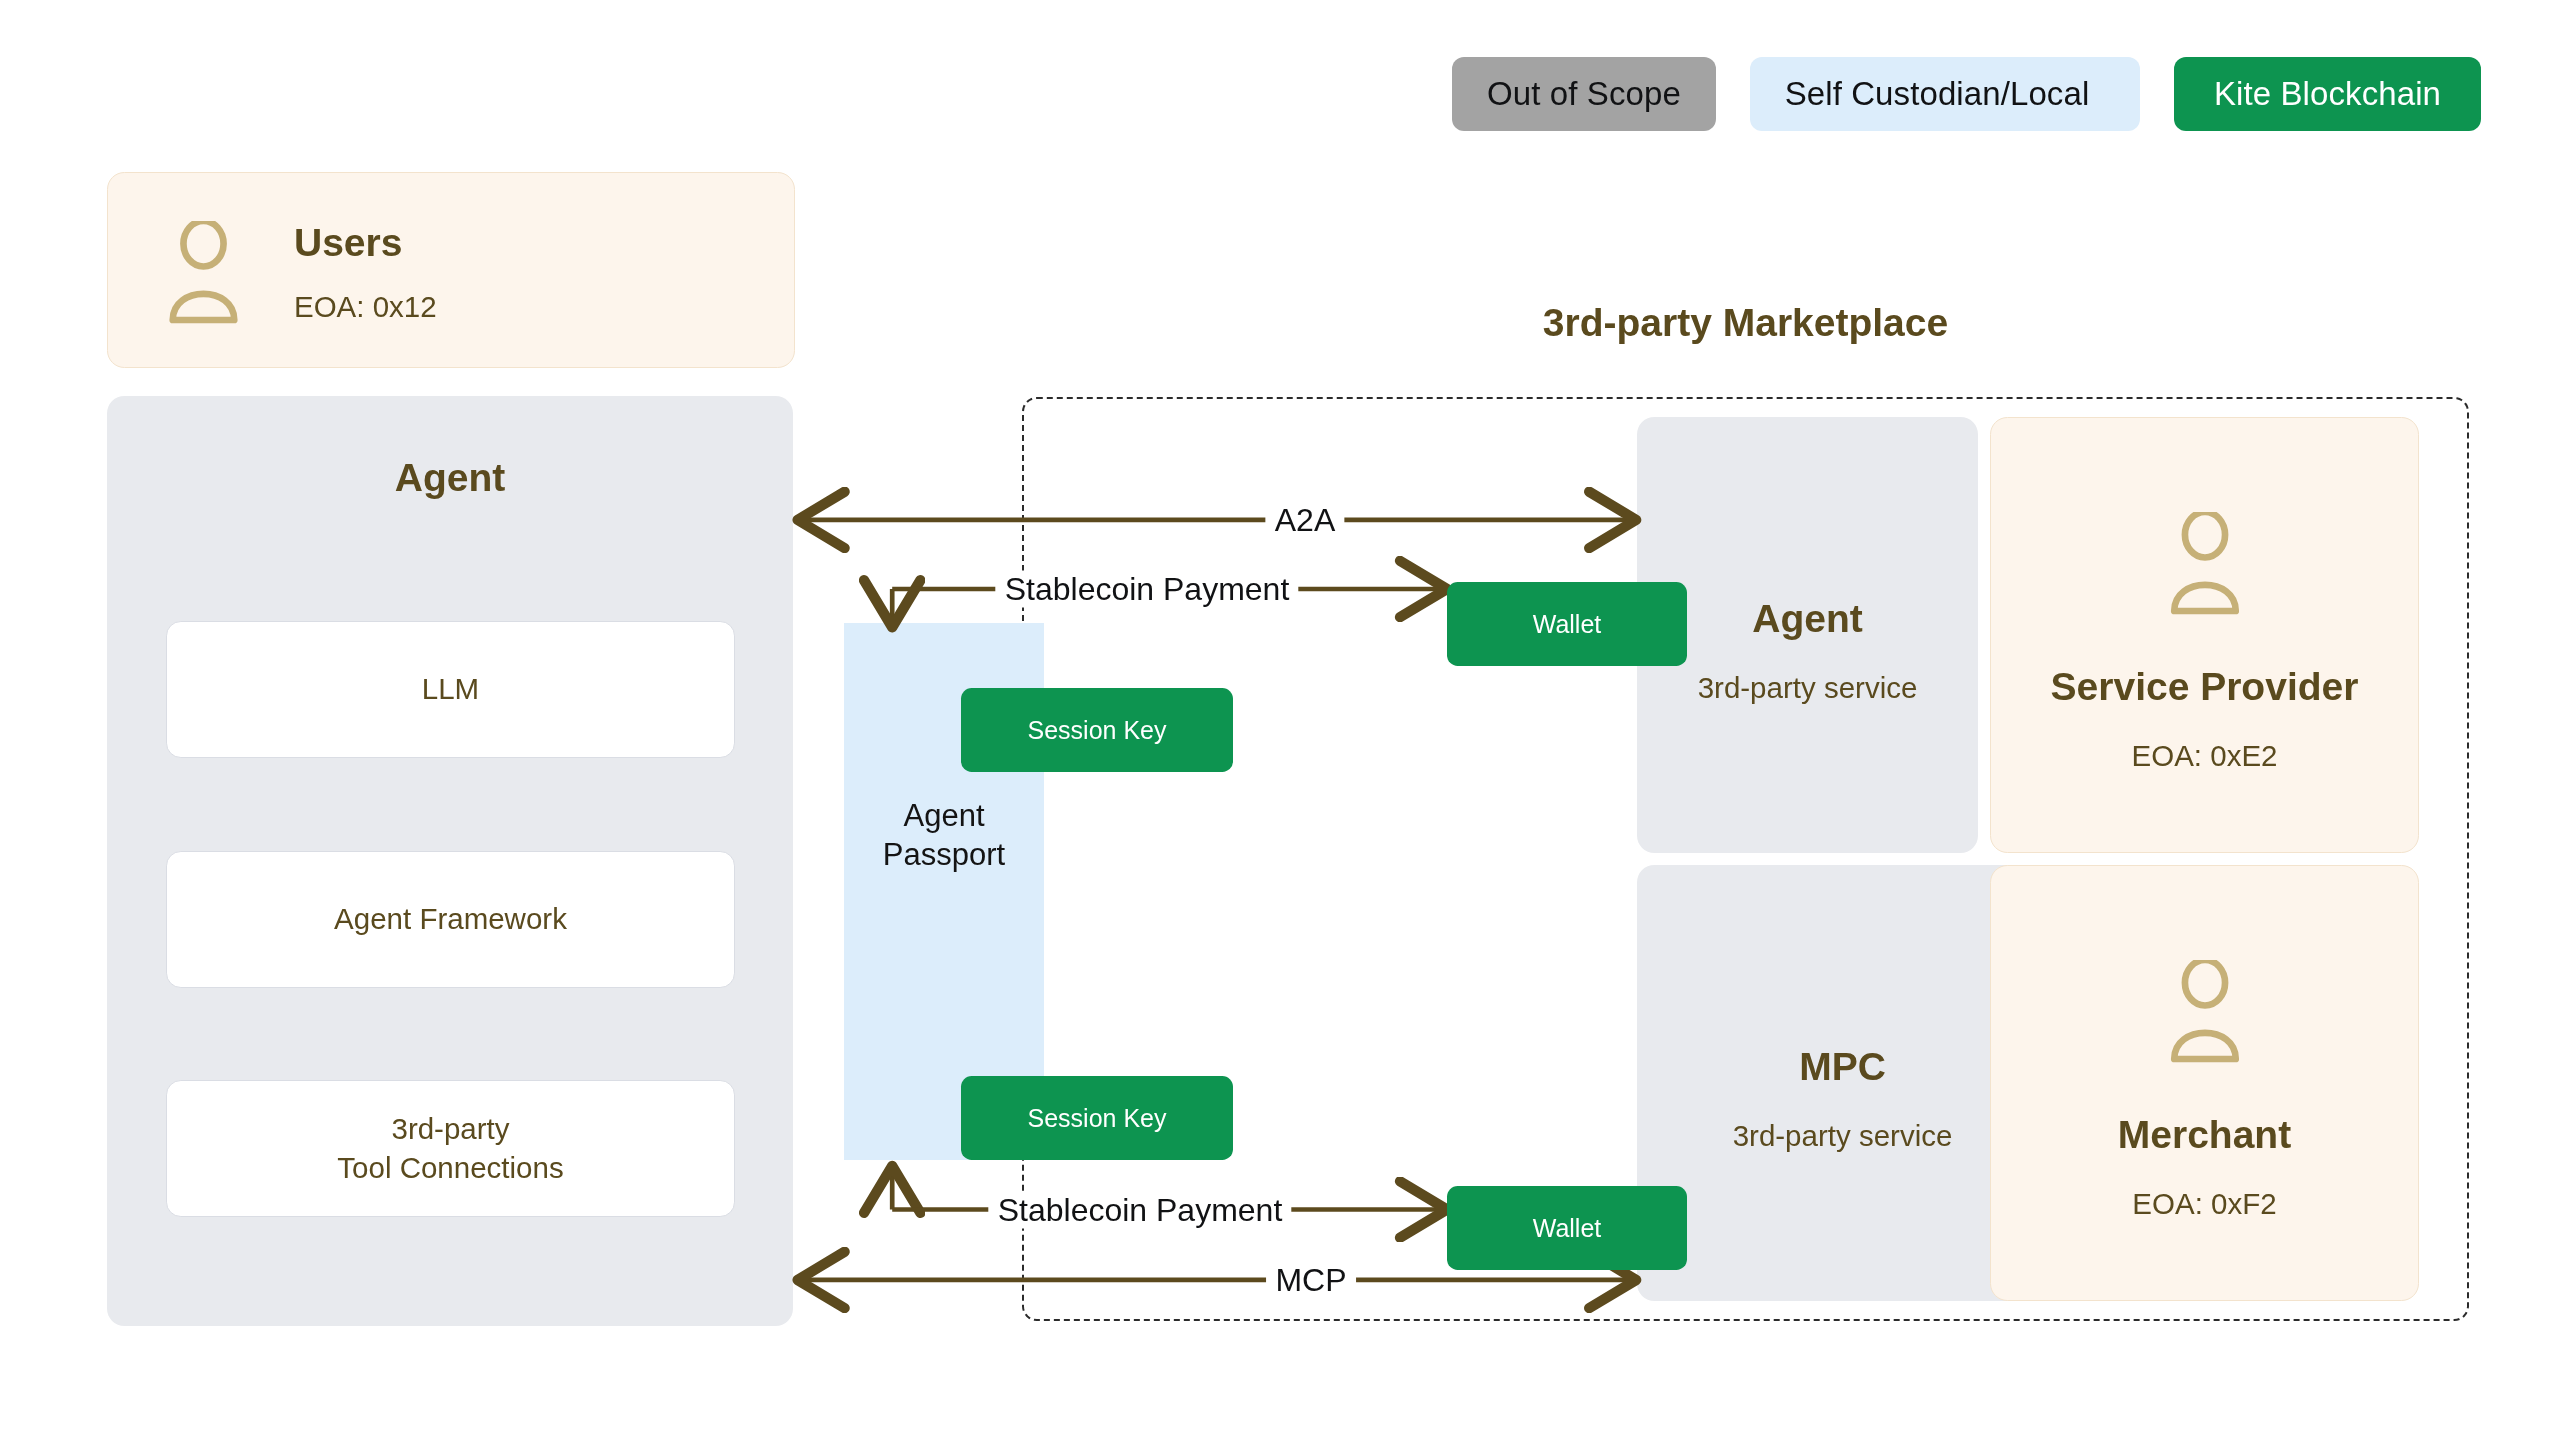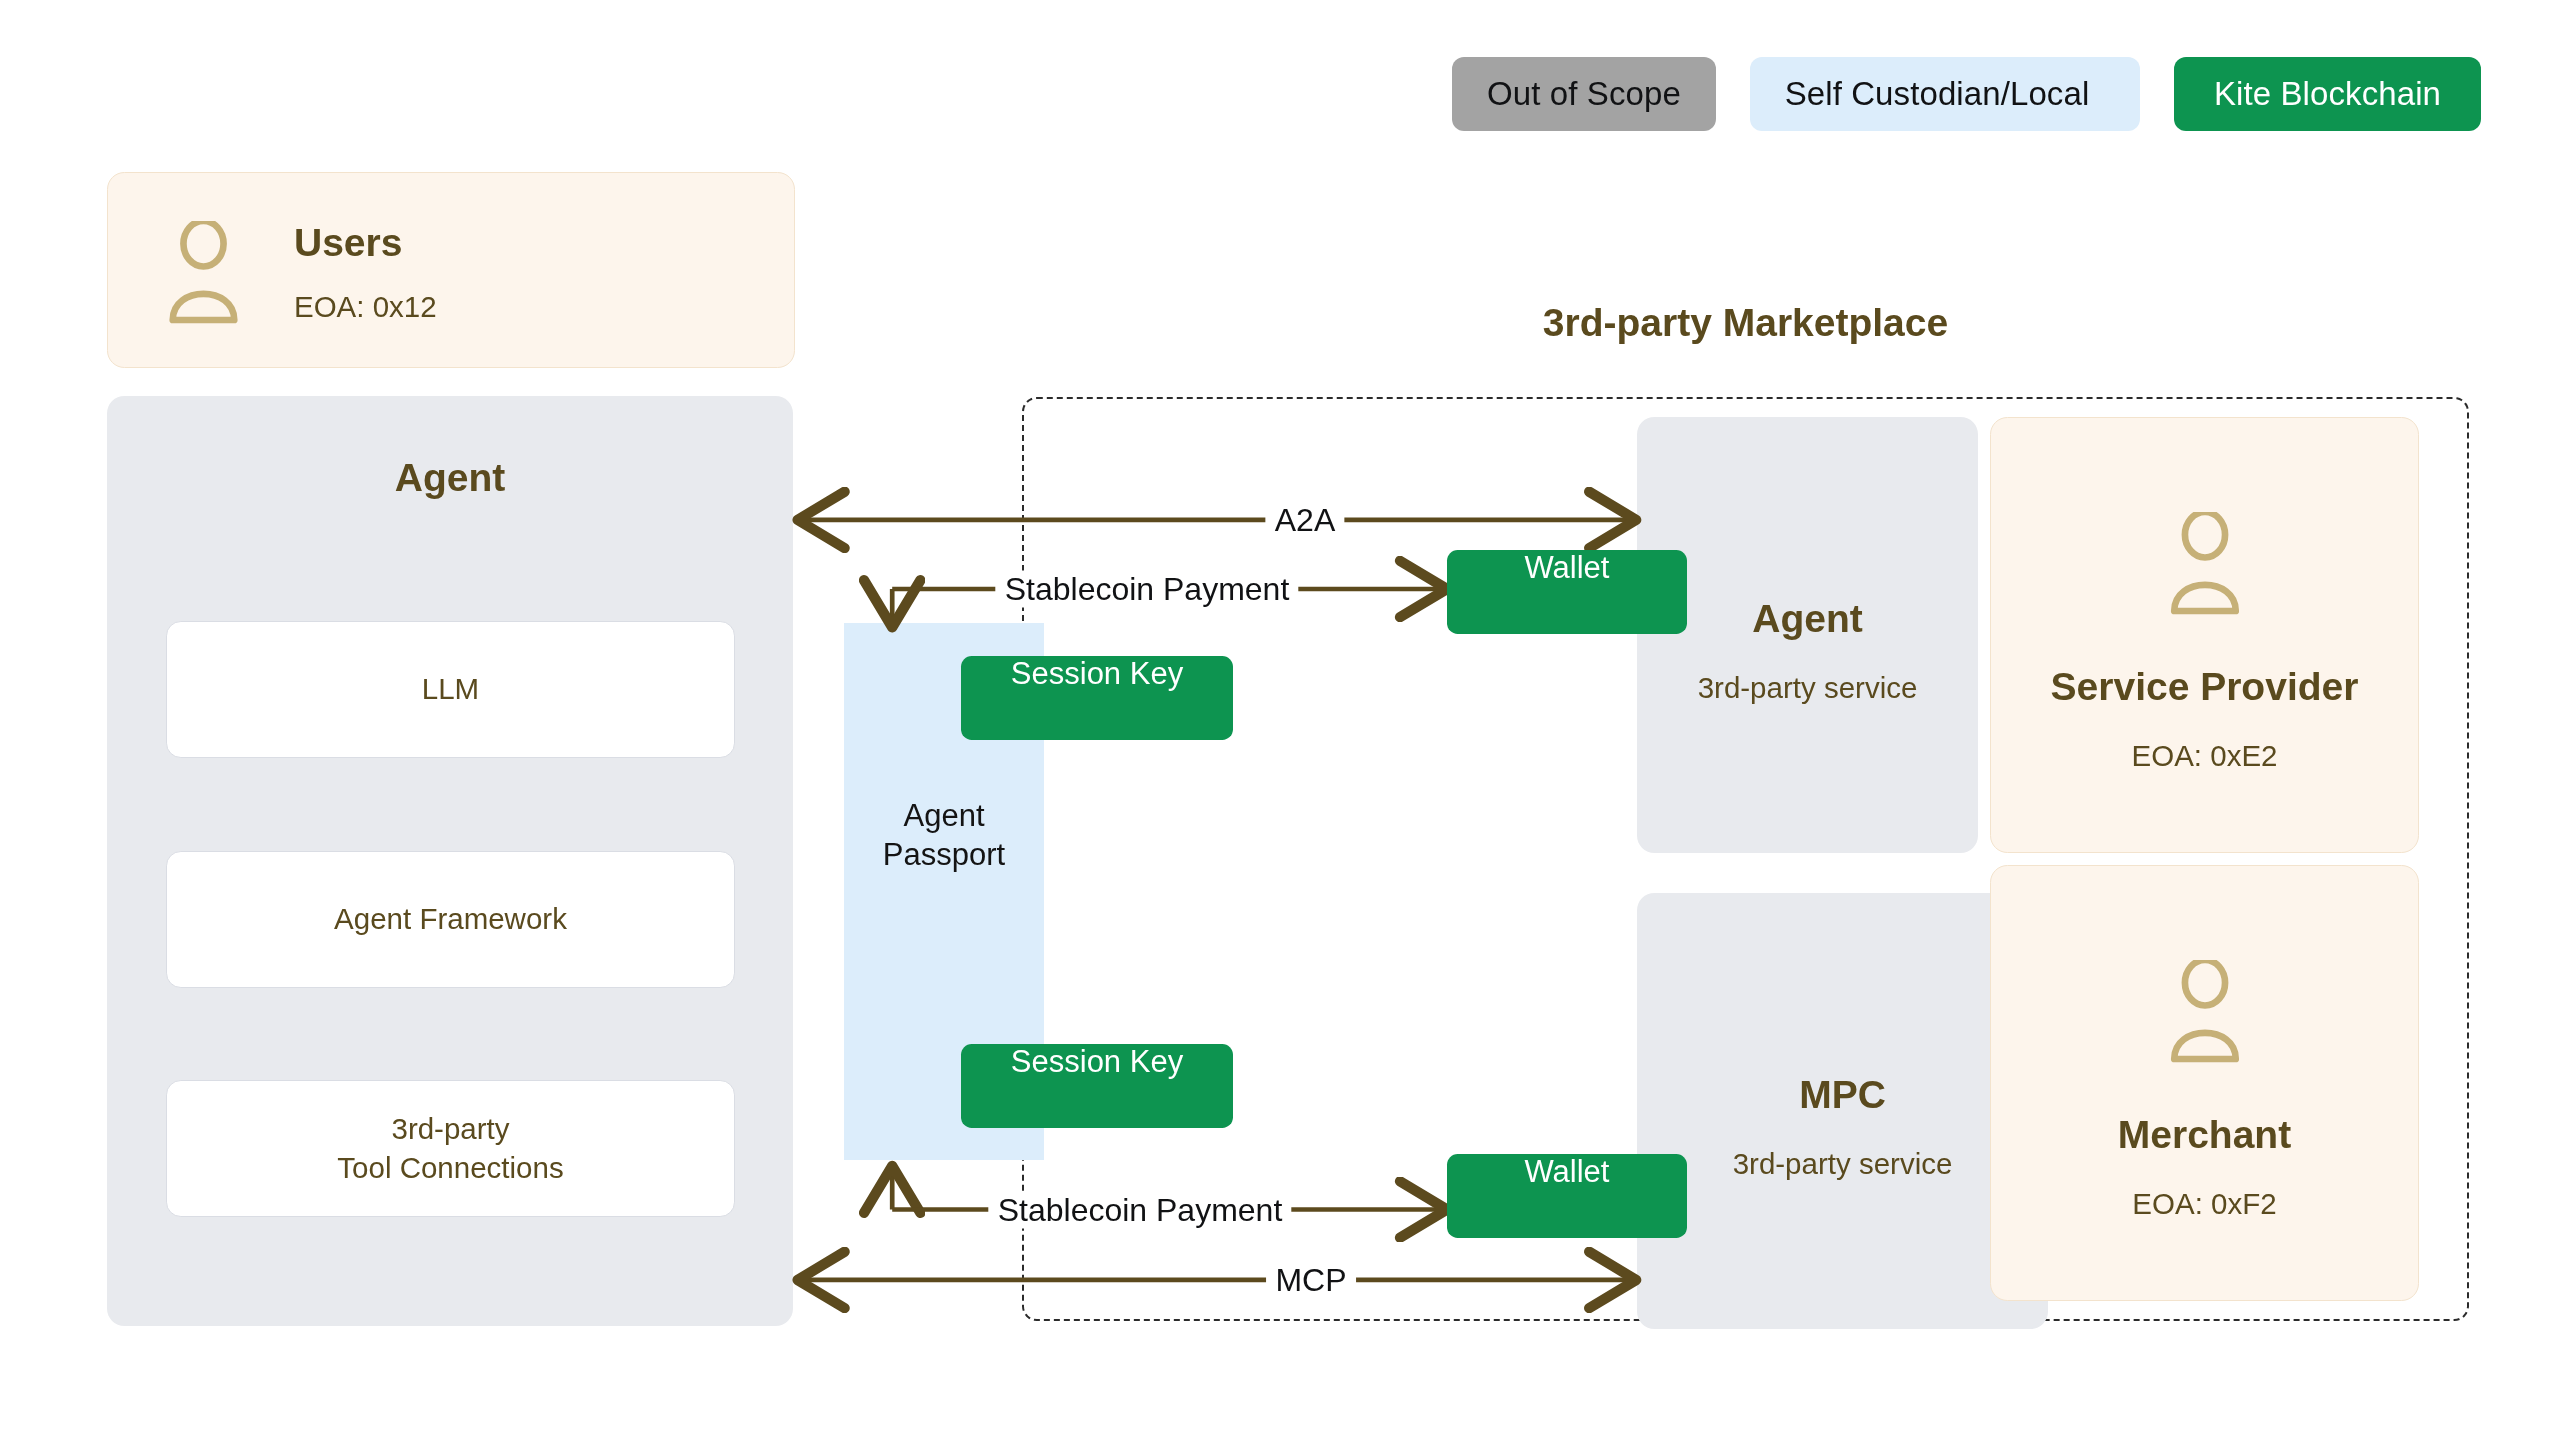--- a/index.html
+++ b/index.html
@@ -84,43 +84,43 @@
   #passport-label {
     position: absolute; left: 0; top: 174px; width: 100%;
     text-align: center; font-size: 31px; color: #141414; line-height: 1.25;
   }
 
   
   .green-box {
     position: absolute;
     background: #0d9450;
     border-radius: 10.7px;
-    display: flex; align-items: flex-start; justify-content: center;
-    color: #ffffff; font-size: 31px; white-space: nowrap;
+    display: flex; align-items: center; justify-content: center;
+    color: #ffffff; font-size: 25px; white-space: nowrap; margin-top: 32px;
   }
   #session-key-0 { left: 961px; top: 656px;  width: 272px; height: 84px; }
   #session-key-1 { left: 961px; top: 1044px; width: 272px; height: 84px; }
   #wallet-0      { left: 1447px; top: 550px;  width: 240px; height: 84px; }
   #wallet-1      { left: 1447px; top: 1154px; width: 240px; height: 84px; }
 
   
   #marketplace-title {
     position: absolute; left: 1022px; top: 301px; width: 1447px;
     text-align: center; font-size: 39px; font-weight: bold; color: #5a4a1e;
   }
   #marketplace-box {
     position: absolute;
     left: 1022px; top: 397px; width: 1447px; height: 924px;
     border: 2px dashed #2b2b2b;
     border-radius: 14.8px;
   }
 
   #mk-agent    { left: 1637px; top: 417px;  width: 341px; height: 436px; }
   #mk-provider { left: 1990px; top: 417px;  width: 429px; height: 436px; }
-  #mk-mpc      { left: 1637px; top: 865px; width: 411px; height: 436px; margin-top: 28px; }
+  #mk-mpc      { left: 1637px; top: 865px; width: 411px; height: 436px; }
   #mk-merchant { left: 1990px; top: 865px; width: 429px; height: 436px; }
 
   .mk-name {
     position: absolute; left: 0; width: 100%;
     text-align: center; font-weight: bold; color: #5a4a1e;
   }
   .mk-sub {
     position: absolute; left: 0; width: 100%;
     text-align: center; color: #5a4a1e;
   }

